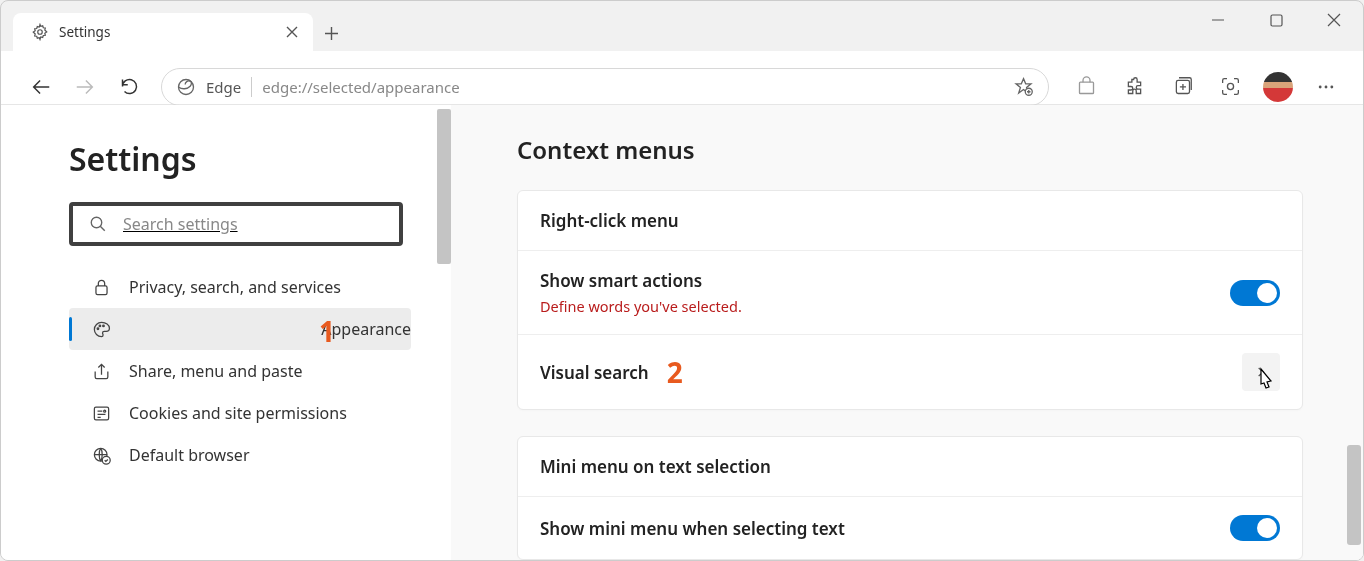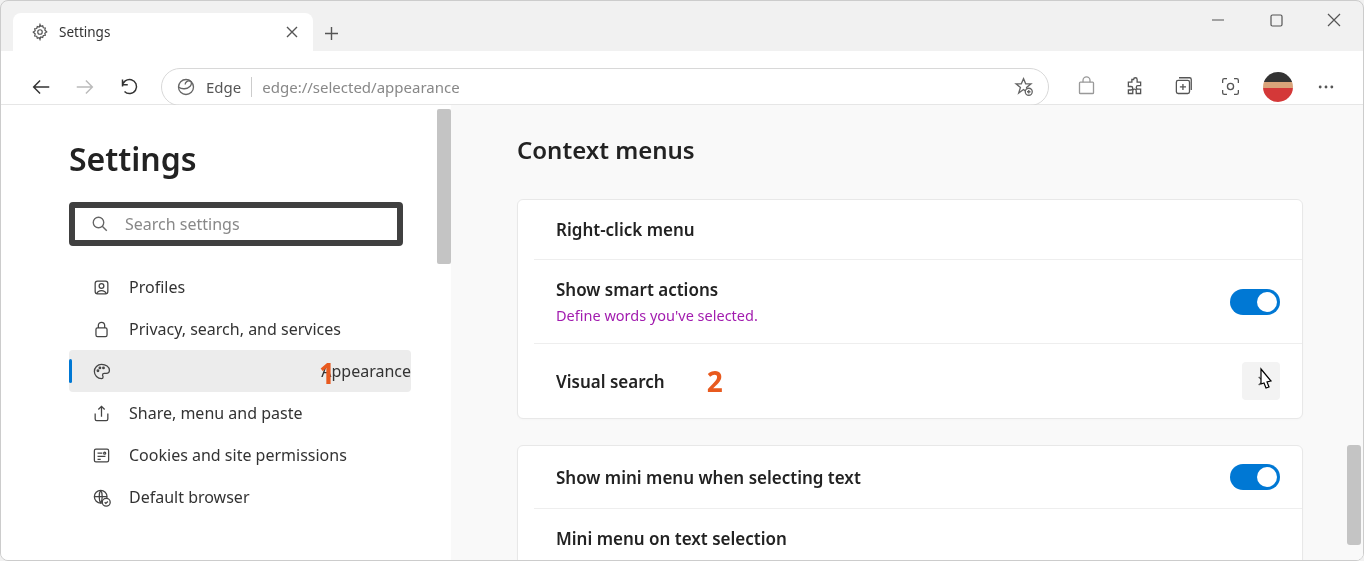--- a/index.html
+++ b/index.html
@@ -83,28 +83,29 @@
 
     
     .sidebar {
       width: 450px;
       padding: 32px 40px 0 68px;
       position: relative;
     }
     .settings-title { font-size: 32px; font-weight: 600; color: #222; margin-bottom: 22px; }
     .search-box {
       height: 44px;
-      border: 6px solid #404040;
+      border: 4px solid #404040;
       border-radius: 4px;
       display: flex;
       align-items: center;
       padding: 0 16px;
       gap: 16px;
       margin-bottom: 20px;
       width: 334px;
+      text-decoration: underline;
     }
     .search-placeholder { font-size: 16px; color: #888; }
     .side-items { display: flex; flex-direction: column; }
     .side-item {
       height: 42px;
       display: flex;
       align-items: center;
       gap: 18px;
       padding-left: 22px;
       font-size: 16px;
@@ -129,41 +130,40 @@
       background: #c4c4c4;
       border-radius: 2px;
     }
 
     
     .main {
       flex: 1;
       padding: 28px 60px 0 66px;
       background: #f9f9f9;
     }
-    .section-title { font-size: 24px; font-weight: 600; color: #222; margin-bottom: 33px; }
+    .section-title { font-size: 24px; font-weight: 600; color: #222; margin-bottom: 24px; }
     .card {
       background: #fff;
       border: 1px solid #e8e8e8;
       border-radius: 6px;
       margin-bottom: 26px;
       box-shadow: 0 1px 2px rgba(0,0,0,0.02);
-      padding-left: 16px;
     }
     .row {
       padding: 18px 22px;
       border-bottom: 1px solid #eee;
       display: flex;
       align-items: center;
       justify-content: space-between;
       position: relative;
     }
     .row:last-child { border-bottom: none; }
     .row-main { display: flex; flex-direction: column; gap: 4px; }
     .row-title { font-size: 17px; font-weight: 600; color: #222; }
-    .row-desc { font-size: 14.5px; color: #a21caf; }
+    .row-desc { font-size: 14.5px; color: #b91c1c; }
 
     
     .toggle {
       width: 50px; height: 26px;
       background: #0078d4;
       border-radius: 13px;
       position: relative;
     }
     .toggle::after {
       content: "";
@@ -332,30 +332,20 @@
             <circle cx="10" cy="10" r="7"></circle>
             <path d="M21 21l-6-6"></path>
           </svg>
       </span>
       <span class="search-placeholder">Search settings</span>
     </div>
     <div class="side-items">
       <div class="side-item">
         <span class="side-icon">
           <svg width="19" height="19" viewBox="0 0 24 24" stroke="#444" stroke-width="1.6" fill="none">
-              <rect x="4" y="4" width="16" height="16" rx="3"></rect>
-              <circle cx="12" cy="10" r="3"></circle>
-              <path d="M6 20c1-3 4-4 6-4s5 1 6 4"></path>
-            </svg>
-        </span>
-        <span>Profiles</span>
-      </div>
-      <div class="side-item">
-        <span class="side-icon">
-          <svg width="19" height="19" viewBox="0 0 24 24" stroke="#444" stroke-width="1.6" fill="none">
               <rect x="5" y="10" width="14" height="11" rx="2"></rect>
               <path d="M8 10V7a4 4 0 0 1 8 0v3"></path>
             </svg>
         </span>
         <span>Privacy, search, and services</span>
       </div>
       <div class="side-item active">
         <span class="side-icon">
           <svg width="19" height="19" viewBox="0 0 24 24" stroke="#444" stroke-width="1.6" fill="none">
               <path d="M12 3a9 9 0 1 0 0 18c1.5 0 2-1 2-2s-.7-1.5-.7-2.5c0-1.3 1-2 2.2-2H18a4 4 0 0 0 4-4c0-4.5-4.5-7.5-10-7.5z"></path>
@@ -410,43 +400,43 @@
         </div>
       </div>
       <div class="row">
         <div class="row-main">
           <div class="row-title">Show smart actions</div>
           <div class="row-desc">Define words you've selected.</div>
         </div>
         <div class="toggle"></div>
       </div>
       <div class="row">
-        <div class="row-main" style="flex-direction: row; align-items: center; gap: 42px;">
+        <div class="row-main" style="flex-direction: row; align-items: center; gap: 18px;">
           <div class="row-title">Visual search</div>
           <span class="annot" style="position: static;">2</span>
         </div>
         <div class="chevron-box">
           <svg width="14" height="14" viewBox="0 0 24 24" stroke="#555" stroke-width="2.2" fill="none">
               <path d="M8 5l8 7-8 7"></path>
             </svg>
         </div>
       </div>
     </div>
 
     <div class="card">
       <div class="row">
         <div class="row-main">
-          <div class="row-title">Show mini menu when selecting text</div>
-        </div>
-        <div class="toggle"></div>
+          <div class="row-title">Mini menu on text selection</div>
+        </div>
       </div>
       <div class="row">
         <div class="row-main">
-          <div class="row-title">Mini menu on text selection</div>
-        </div>
+          <div class="row-title">Show mini menu when selecting text</div>
+        </div>
+        <div class="toggle"></div>
       </div>
     </div>
   </div>
 
   <span class="cursor" style="left: 1253px; top: 262px;">
     <svg width="22" height="26" viewBox="0 0 22 26">
         <path d="M7 2v15l3-1 2 5 3-1-2-5 4-1z" fill="#fff" stroke="#000" stroke-width="1.2"></path>
       </svg>
   </span>
 

